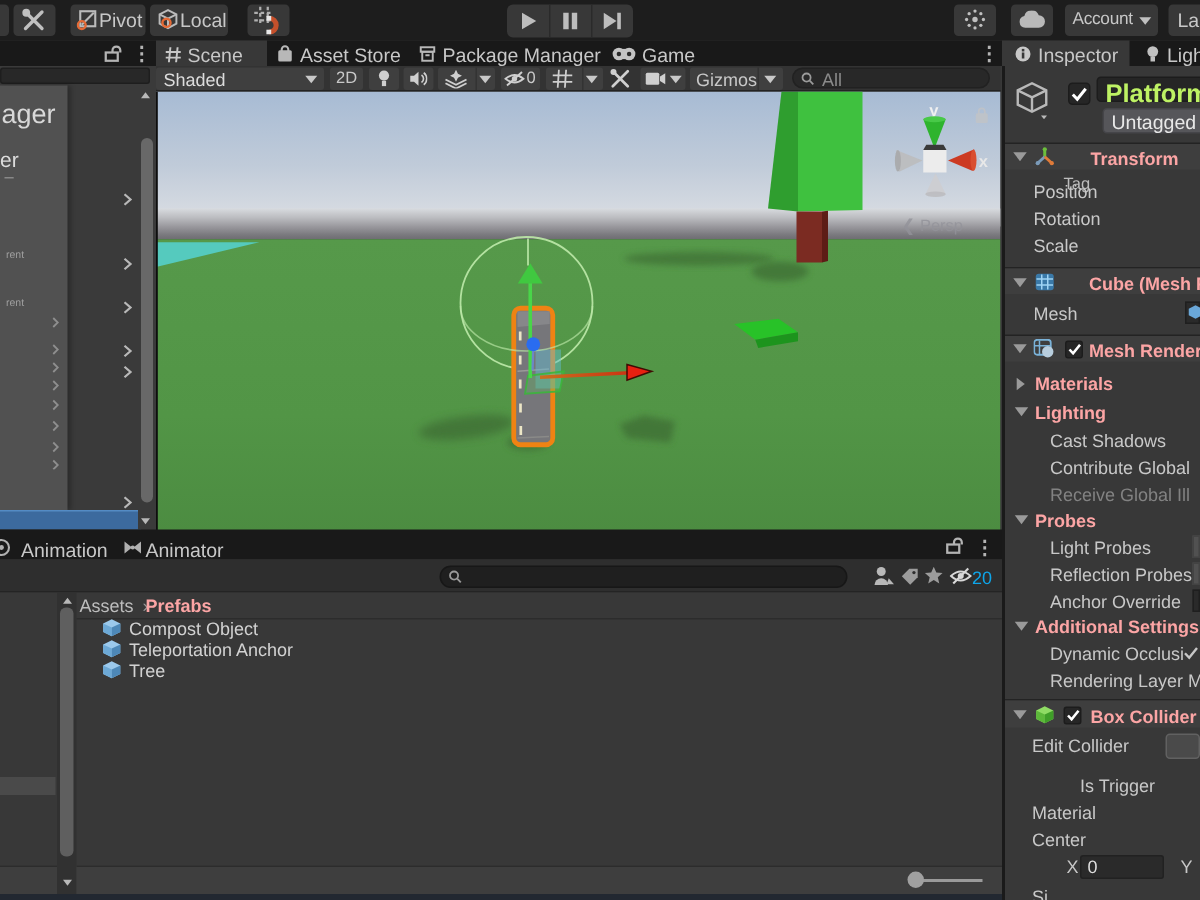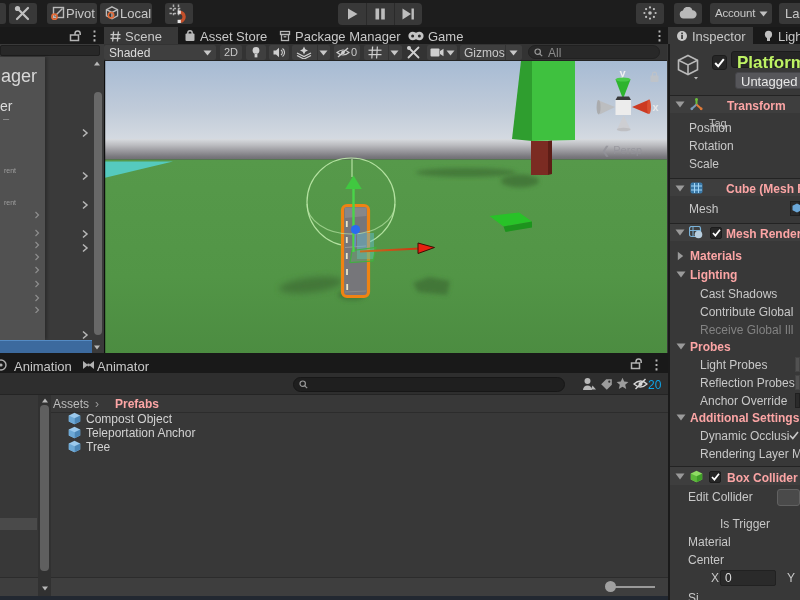--- a/index.html
+++ b/index.html
@@ -454,21 +454,21 @@
   <div class="abs" style="left:40px;top:405px;width:9px;height:166px;background:#5f5f5f;border-radius:4px;"></div>
   <svg class="abs" style="left:41px;top:397px" width="8" height="7" viewBox="0 0 8 7">
         <path d="M1 5.5 L4 1.5 L7 5.5 Z" fill="#b8b8b8"></path>
       </svg>
   <svg class="abs" style="left:41px;top:585px" width="8" height="7" viewBox="0 0 8 7">
         <path d="M1 1.5 L4 5.5 L7 1.5 Z" fill="#b8b8b8"></path>
       </svg>
 
   <div class="abs txt" style="left:53px;top:397px;color:#bdbdbd;">Assets</div>
   <div class="abs txt" style="left:95px;top:397px;color:#9a9a9a;">›</div>
-  <div class="abs txt bold" style="left:115px;top:397px;">Prefabs</div>
+  <div class="abs txt bold" style="left:97px;top:397px;">Prefabs</div>
   <div class="abs" style="left:51px;top:412px;width:617px;height:1px;background:#2c2c2c;"></div>
 
   <svg class="abs" style="left:68px;top:412px" width="13" height="13" viewBox="0 0 13 13">
     <polygon points="6.5,0.8 12.2,3.6 12.2,9.4 6.5,12.2 0.8,9.4 0.8,3.6" fill="#9bc9ec"></polygon>
     <polygon points="0.8,3.6 6.5,6.3 6.5,12.2 0.8,9.4" fill="#6da9d6"></polygon>
     <polygon points="12.2,3.6 6.5,6.3 6.5,12.2 12.2,9.4" fill="#4d88b8"></polygon>
   </svg>
   <div class="abs txt" style="left:86px;top:412px;color:#d2d2d2;">Compost Object</div>
   <svg class="abs" style="left:68px;top:426px" width="13" height="13" viewBox="0 0 13 13">
     <polygon points="6.5,0.8 12.2,3.6 12.2,9.4 6.5,12.2 0.8,9.4 0.8,3.6" fill="#9bc9ec"></polygon>

